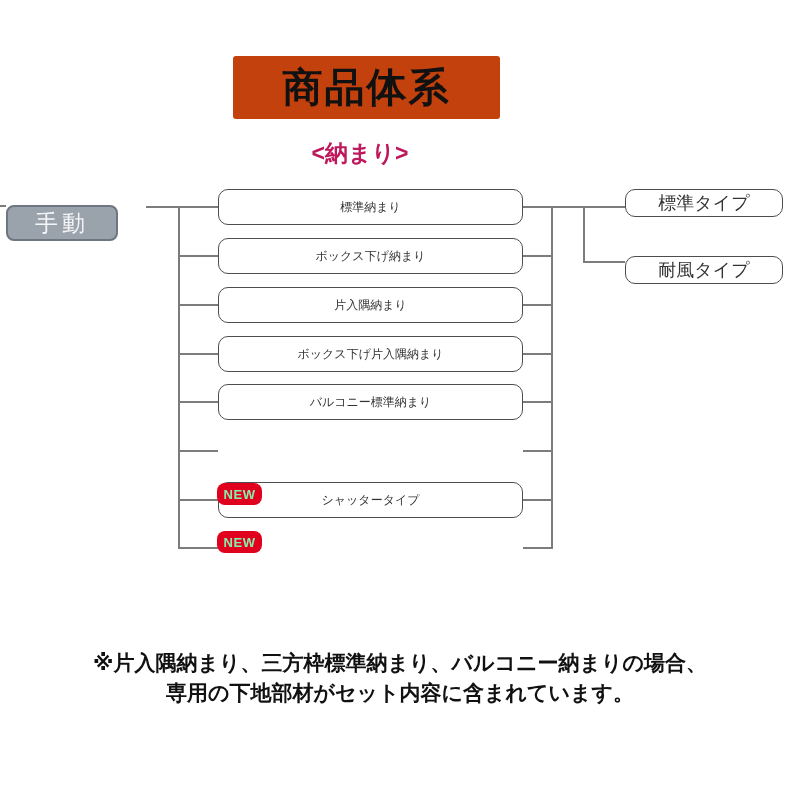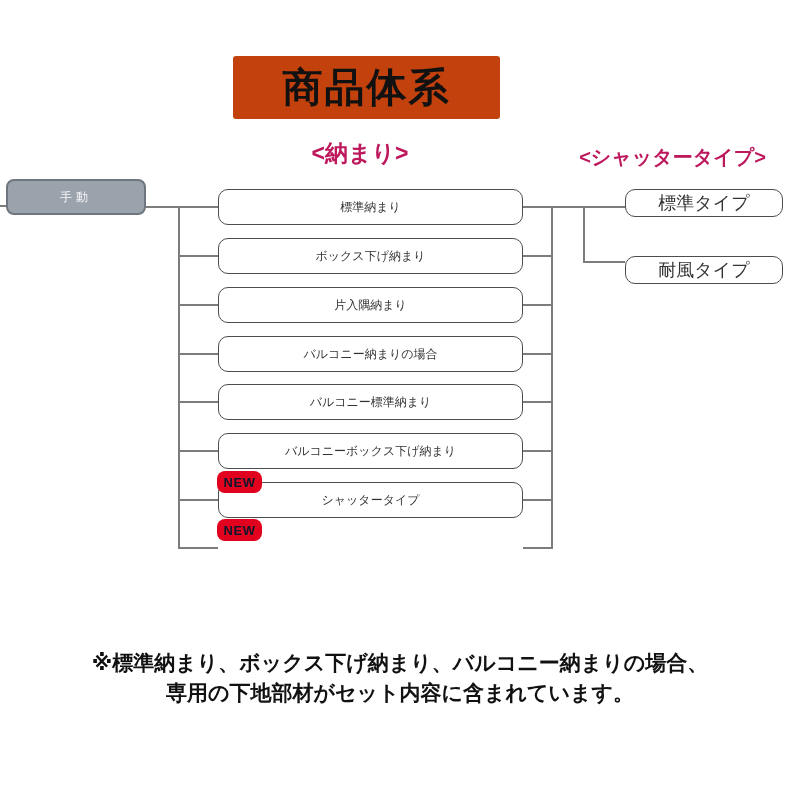--- a/index.html
+++ b/index.html
@@ -14,57 +14,57 @@
     display:flex;align-items:center;justify-content:center;
     font-size:40px;font-weight:bold;color:#111;letter-spacing:2px;
   }
   .col-header{
     position:absolute;font-weight:bold;color:#be185d;text-align:center;
     white-space:nowrap;
   }
   .hdr-osamari{left:280px;top:138px;width:160px;font-size:23px;}
   .hdr-shutter{left:565px;top:144px;width:215px;font-size:20px;}
   .root-box{
-    position:absolute;left:6px;top:179px;width:140px;height:36px;
+    position:absolute;left:6px;top:205px;width:112px;height:36px;
     background:#9aa2ab;border:2px solid #6e767f;border-radius:8px;
     box-sizing:border-box;display:flex;align-items:center;justify-content:center;
-    font-size:12px;color:#f4f5f6;letter-spacing:4px;
+    font-size:23px;color:#f4f5f6;letter-spacing:4px;
   }
   .node{
     position:absolute;background:#fff;border:1.3px solid #4d4d4d;border-radius:10px;
     box-sizing:border-box;display:flex;align-items:center;justify-content:center;
     color:#333;white-space:nowrap;
   }
   .fit{left:218px;width:305px;height:36px;font-size:12px;}
   .shut{left:625px;width:158px;height:28px;font-size:18px;}
   .line{position:absolute;background:#7c7c7c;}
   .h{height:1.5px;}
   .v{width:1.5px;}
   .new-badge{
     position:absolute;left:217px;width:45px;height:22px;
     background:#e2001f;border-radius:8px;
     display:flex;align-items:center;justify-content:center;
-    color:#0f172a;font-size:13px;font-weight:bold;letter-spacing:0.5px;
+    color:#86efac;font-size:13px;font-weight:bold;letter-spacing:0.5px;
     z-index:3;
+    margin-top:12px;
   }
   .node{z-index:2;}
   .note{
     position:absolute;left:0;top:648px;width:800px;text-align:center;
     font-size:21px;line-height:30px;font-weight:600;color:#111;
   }
 </style>
 </head>
 <body>
 
 <div id="stage">
 
   <div class="title-box">商品体系</div>
 
   <div class="col-header hdr-osamari">&lt;納まり&gt;</div>
-  <div class="col-header hdr-shutter">&lt;シャッタータイプ&gt;</div>
 
   <div class="line h" style="left:0;top:205px;width:6px"></div>
   <div class="line h" style="left:146px;top:206px;width:72px"></div>
   <div class="line v" style="left:178px;top:206px;height:343px"></div>
   <div class="line h" style="left:178px;top:255px;width:40px"></div>
   <div class="line h" style="left:178px;top:304px;width:40px"></div>
   <div class="line h" style="left:178px;top:353px;width:40px"></div>
   <div class="line h" style="left:178px;top:401px;width:40px"></div>
   <div class="line h" style="left:178px;top:450px;width:40px"></div>
   <div class="line h" style="left:178px;top:499px;width:40px"></div>
@@ -80,29 +80,28 @@
   <div class="line h" style="left:523px;top:499px;width:28px"></div>
   <div class="line h" style="left:523px;top:547px;width:28px"></div>
   <div class="line v" style="left:583px;top:206px;height:56px"></div>
   <div class="line h" style="left:583px;top:261px;width:42px"></div>
 
   <div class="root-box">手動</div>
 
   <div class="node fit" style="top:189px">標準納まり</div>
   <div class="node fit" style="top:238px">ボックス下げ納まり</div>
   <div class="node fit" style="top:287px">片入隅納まり</div>
-  <div class="node fit" style="top:336px">バルコニー納まりの場合</div>
+  <div class="node fit" style="top:336px">ボックス下げ片入隅納まり</div>
   <div class="node fit" style="top:384px">バルコニー標準納まり</div>
-  <div class="node fit" style="top:433px">バルコニーボックス下げ納まり</div>
   <div class="node fit" style="top:482px">シャッタータイプ</div>
 
   <div class="new-badge" style="top:471px">NEW</div>
   <div class="new-badge" style="top:519px">NEW</div>
 
   <div class="node shut" style="top:189px">標準タイプ</div>
   <div class="node shut" style="top:256px">耐風タイプ</div>
 
   <div class="note">
-    <div>※標準納まり、ボックス下げ納まり、バルコニー納まりの場合、</div>
+    <div>※片入隅納まり、三方枠標準納まり、バルコニー納まりの場合、</div>
     <div>専用の下地部材がセット内容に含まれています。</div>
   </div>
 
 </div>
 
 </body></html>

